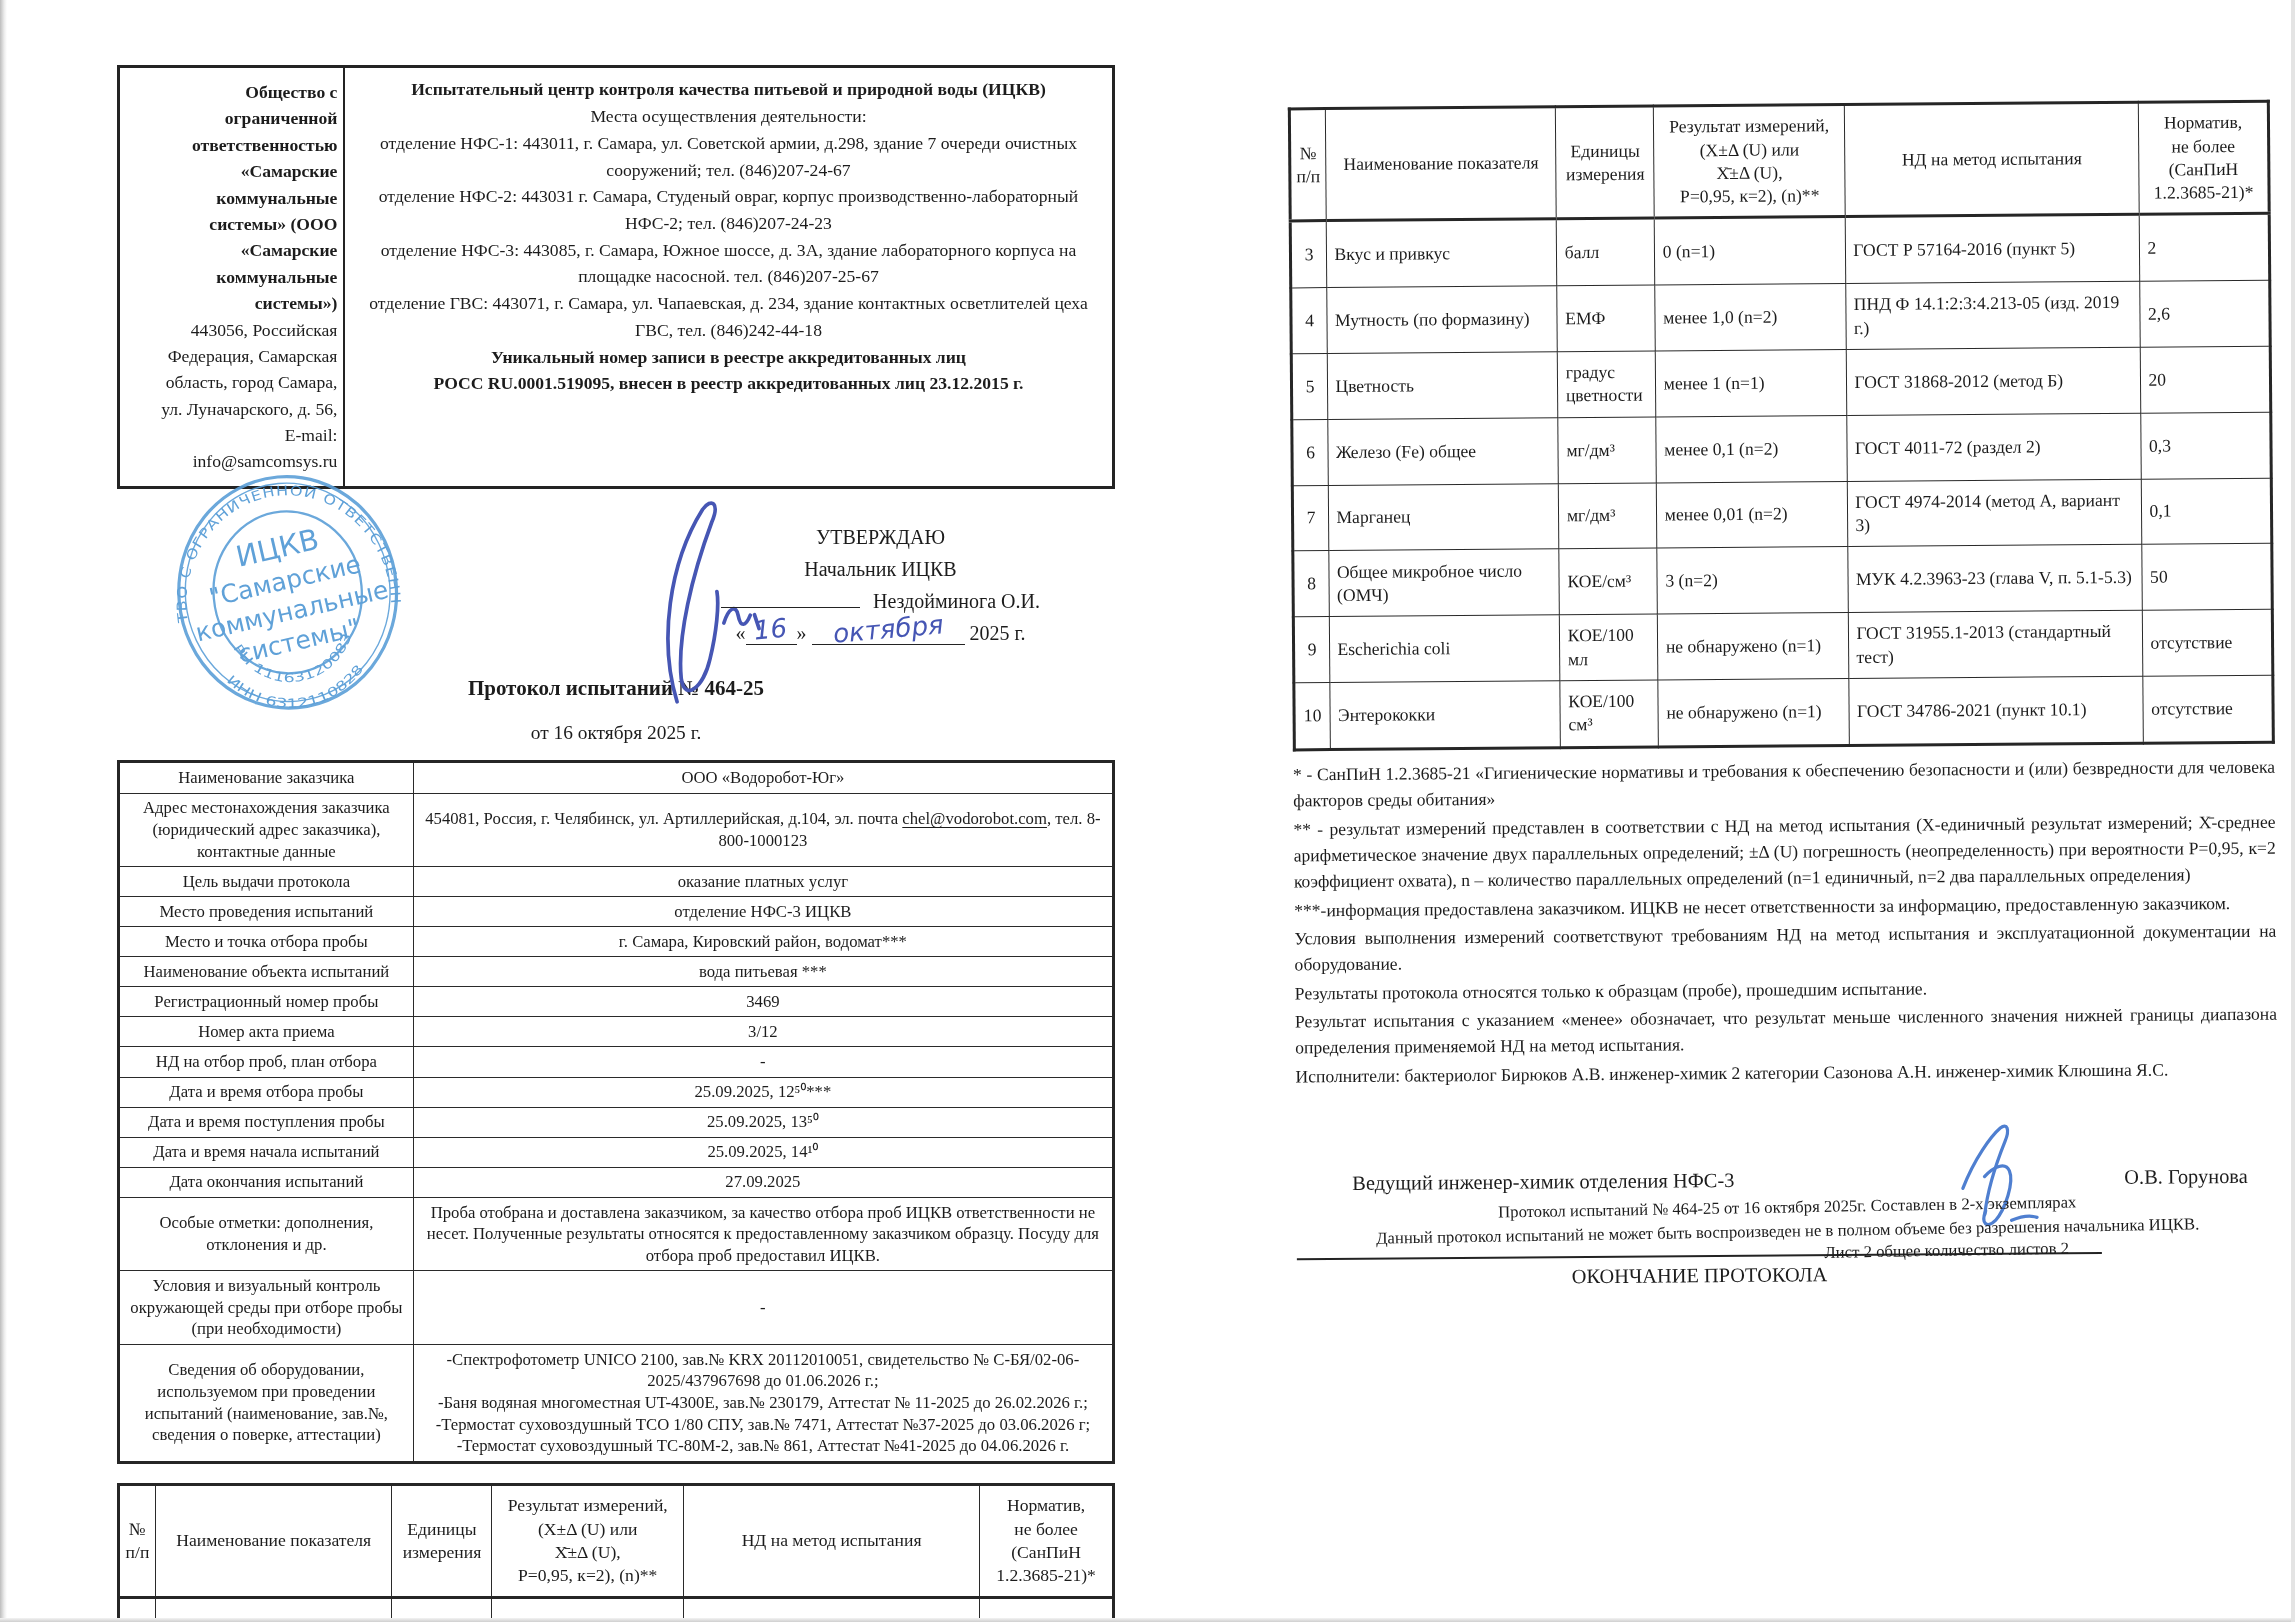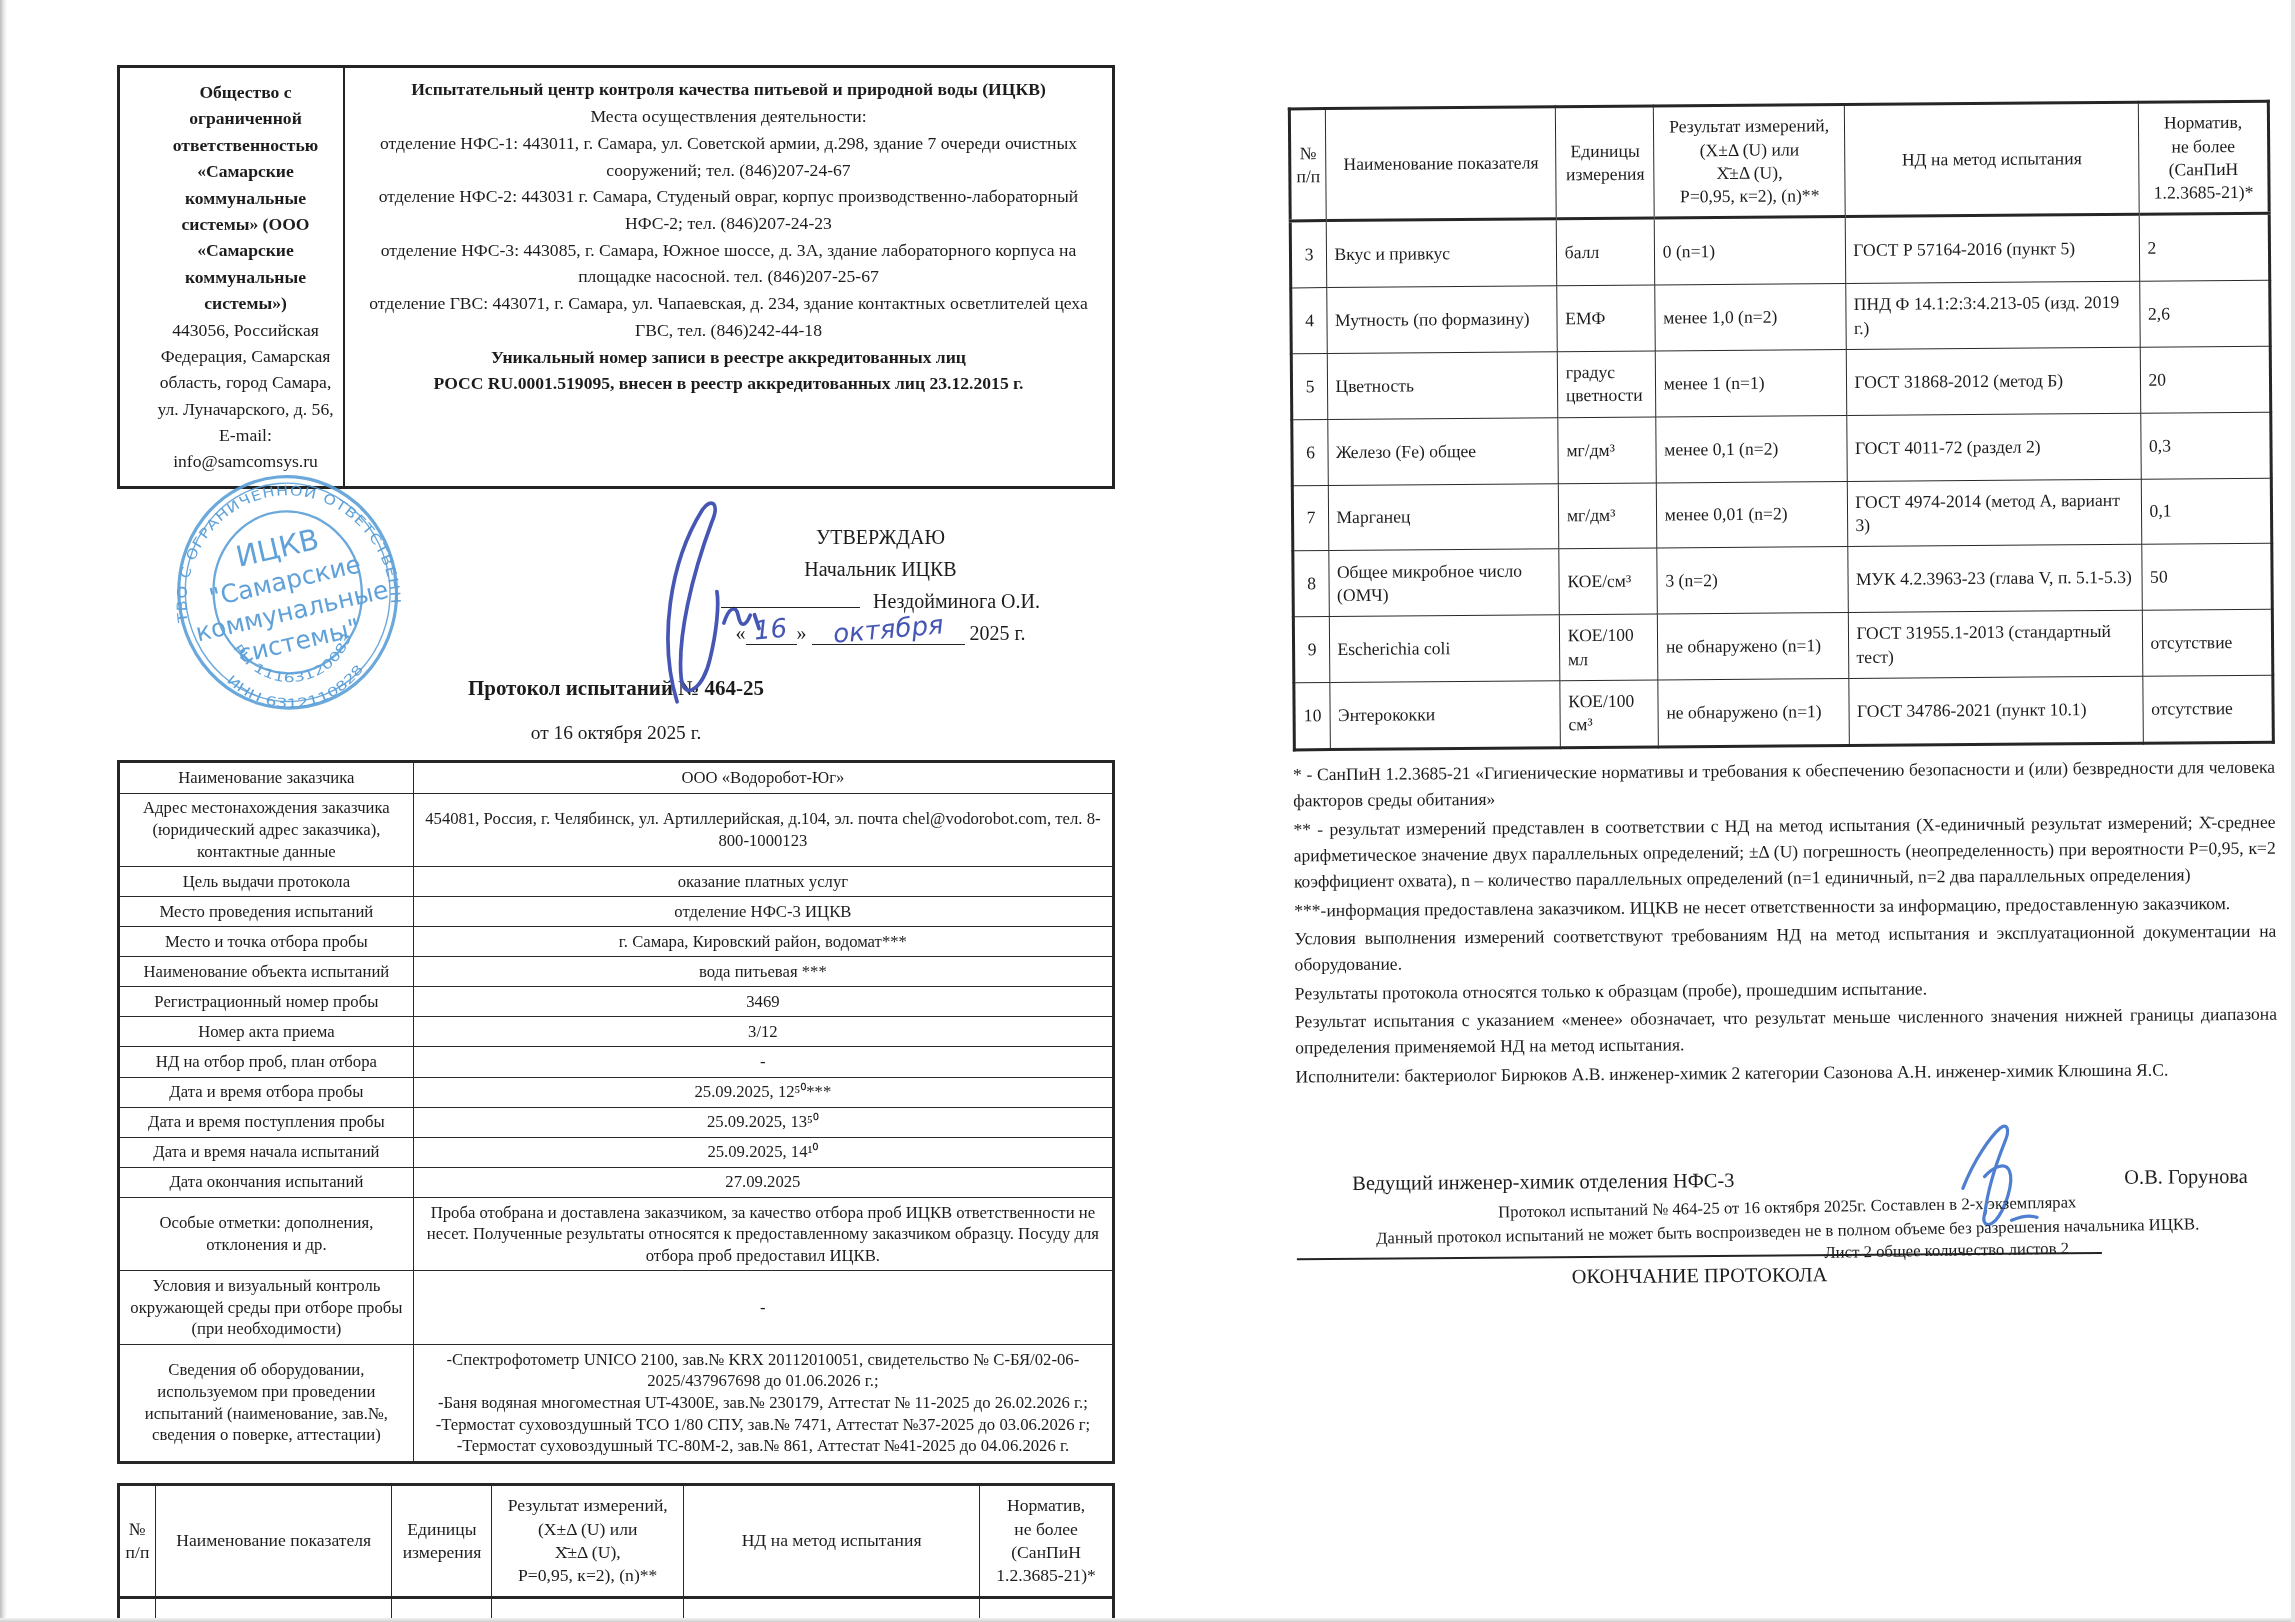--- a/index.html
+++ b/index.html
@@ -9,21 +9,21 @@
     font-family:"Liberation Serif", serif;
   }
   .page{position:absolute;top:0;height:1623px;}
   #p1{left:0;width:1147px;}
   #p2{left:1148px;width:1146px;transform:rotate(-0.45deg);transform-origin:50% 0;}
   .inner1{margin-left:117px;width:998px;position:relative;}
   .inner2{margin-left:139px;width:982px;position:relative;}
 
   
   .htable{display:grid;grid-template-columns:225px 1fr;border:3.2px solid #232323;margin-top:65px;}
-  .hl{border-right:2.3px solid #232323;padding:11px 5.6px;text-align:center;font-size:17.6px;line-height:1.5;margin-left:28px;}
+  .hl{border-right:2.3px solid #232323;padding:11px 5.6px;text-align:right;font-size:17.6px;line-height:1.5;margin-left:28px;}
   .hl .b{font-weight:bold;}
   .hr-cell{padding:8.3px 14px;text-align:center;font-size:17.6px;line-height:1.52;}
   .hline{margin:0;text-align:center;}
   .b{font-weight:bold;}
 
   
   .stamp{position:absolute;left:39px;top:-17.6px;opacity:.9;transform:rotate(-5deg);}
   .stamp text{font-family:"DejaVu Sans", sans-serif;fill:#4e97d4;}
 
   
@@ -42,21 +42,21 @@
   .title{text-align:center;margin-top:1.9px;}
   .t1{font-size:21px;font-weight:bold;}
   .t2{font-size:19.4px;margin-top:21px;}
 
   
   table{border-collapse:collapse;}
   .dtable{width:100%;margin-top:16.7px;font-size:16.7px;line-height:1.3;border:3.2px solid #262626;text-align:center;}
   .dtable td{border:1.9px solid #2a2a2a;padding:3.7px 7.4px;vertical-align:middle;}
   .dtable td.dl2{width:278px;}
   .pre{white-space:pre-line;}
-  .u{text-underline-offset:3.2px;}
+  .u{text-decoration:underline;text-underline-offset:3.2px;}
 
   
   .rtable{width:100%;margin-top:19.4px;font-size:17.6px;line-height:1.32;border:3.2px solid #262626;}
   .rtable th{border:1.9px solid #2a2a2a;border-bottom:3.2px solid #262626;font-weight:normal;
              text-align:center;vertical-align:middle;padding:8.3px 4.6px;}
   .rtable td{border:1.9px solid #2a2a2a;padding:7.4px 7.4px;vertical-align:middle;height:50px;}
   .rtable td.cnum{text-align:center;}
   .pl{white-space:pre-line;}
 
   

